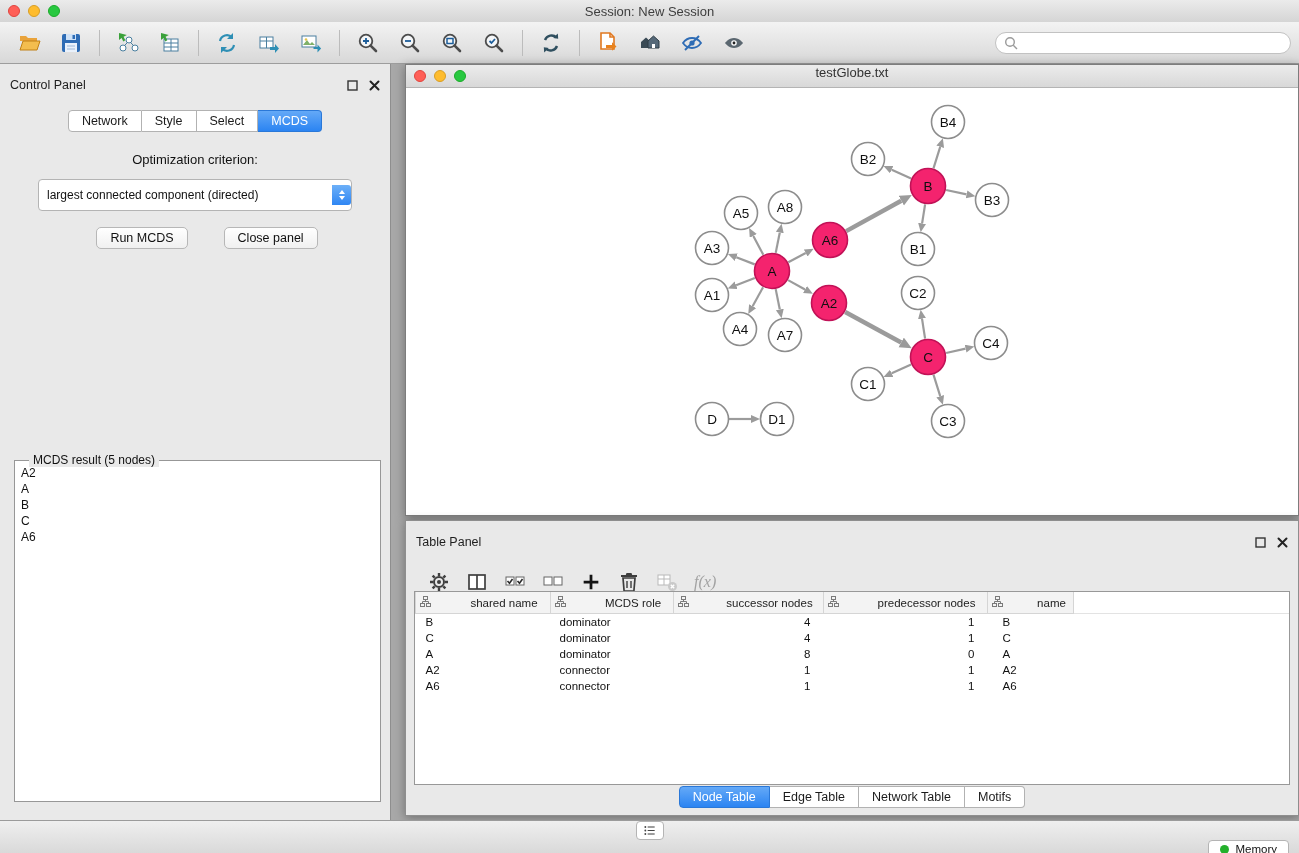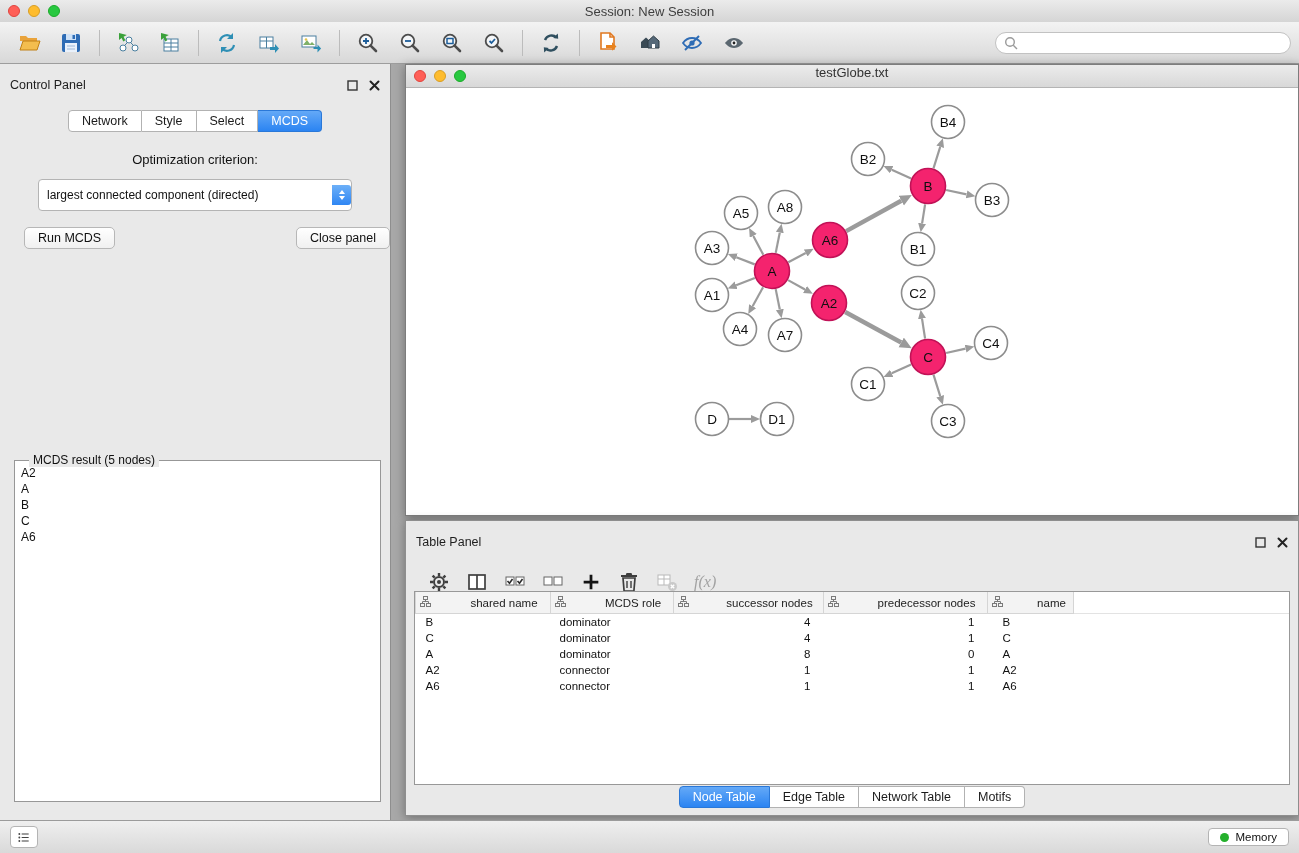--- a/index.html
+++ b/index.html
@@ -48,21 +48,21 @@
   #dropdown{width:314px;height:32px;margin:0 auto;background:#fff;border:1px solid #b4b4b4;
     border-radius:4px;display:flex;align-items:center;font-size:12px;color:#111;
     padding-left:8px;box-sizing:border-box;cursor:default;}
   #dropdown .dd-cap{margin-left:auto;width:19px;height:20px;border-radius:0 3px 3px 0;
     background:linear-gradient(#6db0f8,#2f86f3);display:flex;flex-direction:column;
     align-items:center;justify-content:center;gap:2px;}
   .tri-up{width:0;height:0;border-left:3.5px solid transparent;border-right:3.5px solid transparent;
     border-bottom:4px solid #fff;}
   .tri-down{width:0;height:0;border-left:3.5px solid transparent;border-right:3.5px solid transparent;
     border-top:4px solid #fff;}
-  #cp-buttons{display:flex;justify-content:space-between;gap:36px;margin-top:16px;padding-left:24px;}
+  #cp-buttons{display:flex;justify-content:center;gap:36px;margin-top:16px;padding-left:24px;}
   .btn{padding:3px 13px;font-size:12.5px;color:#111;background:linear-gradient(#ffffff,#f0f0f0);
     border:1px solid #b7b7b7;border-radius:5px;cursor:default;font-family:"Liberation Sans",sans-serif;}
   #result-box{position:absolute;left:14px;right:9px;top:396px;height:340px;
     background:#fff;border:1px solid #979797;}
   #result-legend{position:absolute;top:-8px;left:6px;background:#e9e9e9;padding:0 4px;
     font-size:12px;color:#111;margin-left:8px;}
   #mcds-list{padding:4px 0 0 6px;}
   .mcds-item{font-size:12px;color:#111;line-height:16px;}
   
   #network-window{position:absolute;left:405px;top:0;width:894px;height:452px;
@@ -92,21 +92,21 @@
   th .hicon{position:absolute;left:4px;top:4px;}
   td{height:16px;font-size:11.5px;color:#111;padding:0 6px;white-space:nowrap;overflow:hidden;}
   td:nth-child(1){padding-left:10px;}
   td:nth-child(2){padding-left:9px;}
   td.num{text-align:right;padding-right:13px;}
   td:nth-child(5){padding-left:15px;}
   #tp-tabs{position:absolute;bottom:7px;left:0;right:0;display:flex;justify-content:center;}
   
   #statusbar{position:absolute;bottom:0;left:0;right:0;height:33px;
     background:linear-gradient(#efefef,#d9d9d9);border-top:1px solid #9b9b9b;
-    display:flex;align-items:center;padding:0 10px;box-sizing:border-box;}
+    display:flex;align-items:center;padding:0 10px;box-sizing:border-box;flex-direction:column;}
   #list-btn{width:28px;height:22px;background:#fff;border:1px solid #b4b4b4;border-radius:4px;
     display:flex;align-items:center;justify-content:center;cursor:default;}
   #memory-btn{margin-left:auto;display:flex;align-items:center;gap:6px;background:#fff;
     border:1px solid #b4b4b4;border-radius:4px;padding:2px 11px;font-size:11.5px;color:#111;
     cursor:default;font-family:"Liberation Sans",sans-serif;}
   #memory-dot{width:9px;height:9px;border-radius:50%;background:#24b02c;display:inline-block;}
 </style>
 </head>
 <body>
 

